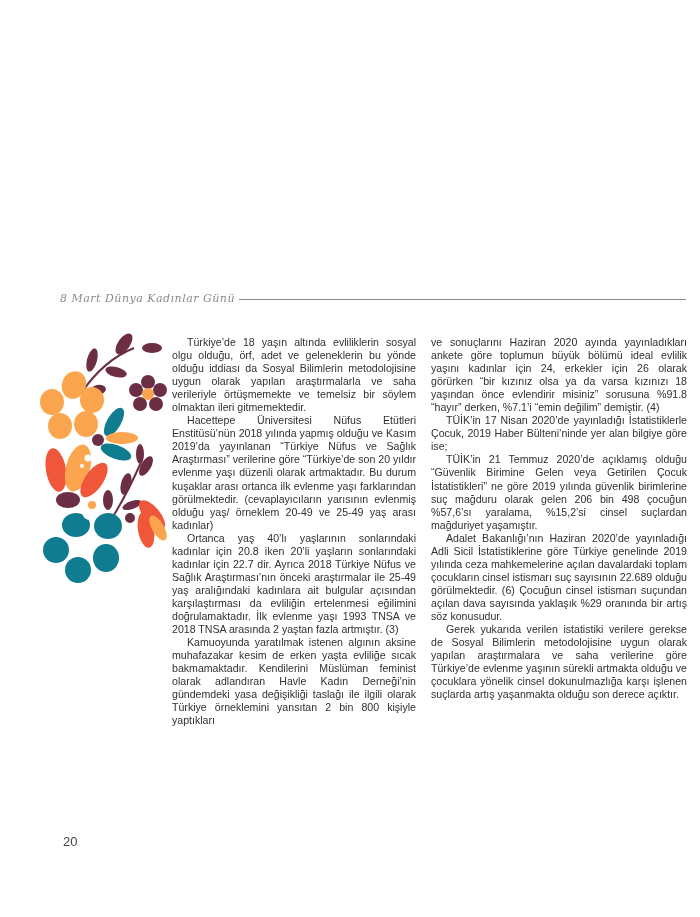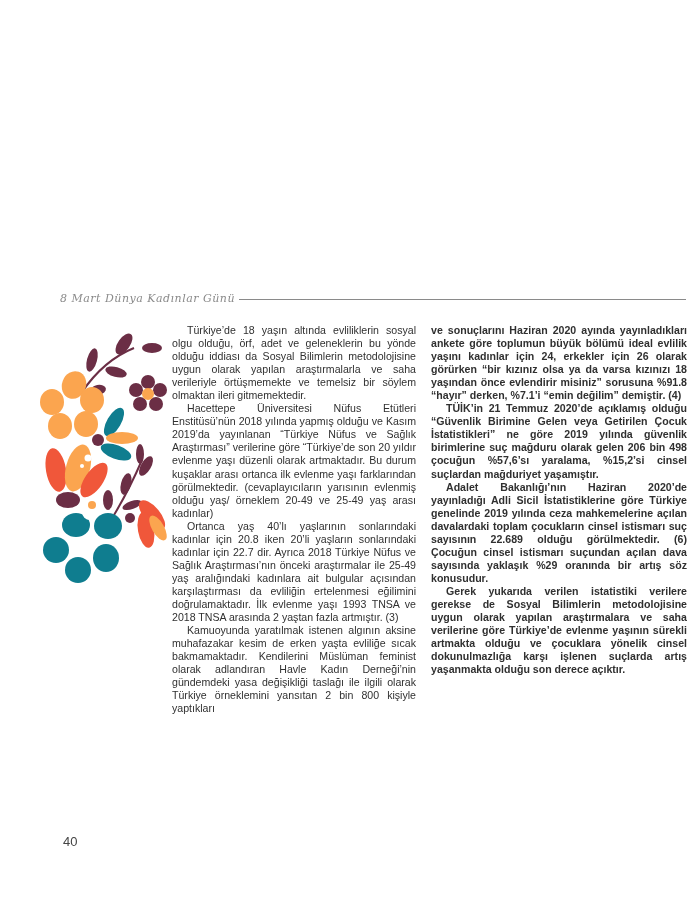--- a/index.html
+++ b/index.html
@@ -1,23 +1,23 @@
 <!DOCTYPE html>
 <html><head>
 <meta charset="utf-8">
 <style>
   html, body { margin:0; padding:0; background:#ffffff; }
   body { width:700px; height:917px; position:relative; overflow:hidden; font-family:"Liberation Sans", sans-serif; color:#2a2a2a; }
   .header { position:absolute; top:288px; left:60px; right:14px; height:20px; display:flex; align-items:center; }
   .header-title { font-family:"DejaVu Serif", serif; font-style:italic; font-size:11px; color:#8a8a8a; letter-spacing:0.5px; white-space:nowrap; padding-right:4px; }
   .header-rule { flex:1; height:1px; background:#8a8a8a; margin-top:2px; }
   .floral { position:absolute; left:34px; top:330px; width:140px; height:260px; }
-  .col { position:absolute; top:324px; font-size:10.6px; line-height:13.05px; color:#303030; }
+  .col { position:absolute; top:336px; font-size:10.6px; line-height:13.05px; color:#303030; }
   .col-left { left:172px; width:244px; }
-  .col-right { left:431px; width:256px;font-weight:bold; }
+  .col-right { left:431px; width:256px; }
   .col p { margin:0; text-align:justify; hyphens:manual; }
   .col p.indent { text-indent:15px; }
   .page-number { position:absolute; left:63px; top:834px; font-size:13px; color:#444; }
 </style>
 </head>
 <body>
 
 <div class="header">
   <span class="header-title">8 Mart Dünya Kadınlar Günü</span>
   <span class="header-rule"></span>
@@ -99,18 +99,19 @@
 
 <div class="col col-left">
   <p class="indent">Türkiye’de 18 yaşın altında evliliklerin sosyal olgu olduğu, örf, adet ve geleneklerin bu yönde olduğu iddiası da Sosyal Bilimlerin metodolojisine uygun olarak yapılan araştırmalarla ve saha verileriyle örtüşmemekte ve temelsiz bir söylem olmaktan ileri gitmemektedir.</p>
   <p class="indent">Hacettepe Üniversitesi Nüfus Etütleri Enstitüsü’nün 2018 yılında yapmış olduğu ve Kasım 2019’da yayınlanan “Türkiye Nüfus ve Sağlık Araştırması” verilerine göre “Türkiye’de son 20 yıldır evlenme yaşı düzenli olarak artmaktadır. Bu durum kuşaklar arası ortanca ilk evlenme yaşı farklarından görülmektedir. (cevaplayıcıların yarısının evlenmiş olduğu yaş/ örneklem 20-49 ve 25-49 yaş arası kadınlar)</p>
   <p class="indent">Ortanca yaş 40’lı yaşlarının sonlarındaki kadınlar için 20.8 iken 20’li yaşların sonlarındaki kadınlar için 22.7 dir. Ayrıca 2018 Türkiye Nüfus ve Sağlık Araştırması’nın önceki araştırmalar ile 25-49 yaş aralığındaki kadınlara ait bulgular açısından karşılaştırması da evliliğin ertelenmesi eğilimini doğrulamaktadır. İlk evlenme yaşı 1993 TNSA ve 2018 TNSA arasında 2 yaştan fazla artmıştır. (3)</p>
   <p class="indent">Kamuoyunda yaratılmak istenen algının aksine muhafazakar kesim de erken yaşta evliliğe sıcak bakmamaktadır. Kendilerini Müslüman feminist olarak adlandıran Havle Kadın Derneği’nin gündemdeki yasa değişikliği taslağı ile ilgili olarak Türkiye örneklemini yansıtan 2 bin 800 kişiyle yaptıkları</p>
 </div>
 
 <div class="col col-right">
   <p>ve sonuçlarını Haziran 2020 ayında yayınladıkları ankete göre toplumun büyük bölümü ideal evlilik yaşını kadınlar için 24, erkekler için 26 olarak görürken “bir kızınız olsa ya da varsa kızınızı 18 yaşından önce evlendirir misiniz” sorusuna %91.8 “hayır” derken, %7.1’i “emin değilim” demiştir. (4)</p>
+  <p class="indent">TÜİK’in 17 Nisan 2020’de yayınladığı İstatistiklerle Çocuk, 2019 Haber Bülteni’ninde yer alan bilgiye göre ise;</p>
   <p class="indent">TÜİK’in 21 Temmuz 2020’de açıklamış olduğu “Güvenlik Birimine Gelen veya Getirilen Çocuk İstatistikleri” ne göre 2019 yılında güvenlik birimlerine suç mağduru olarak gelen 206 bin 498 çocuğun %57,6’sı yaralama, %15,2’si cinsel suçlardan mağduriyet yaşamıştır.</p>
   <p class="indent">Adalet Bakanlığı’nın Haziran 2020’de yayınladığı Adli Sicil İstatistiklerine göre Türkiye genelinde 2019 yılında ceza mahkemelerine açılan davalardaki toplam çocukların cinsel istismarı suç sayısının 22.689 olduğu görülmektedir. (6) Çocuğun cinsel istismarı suçundan açılan dava sayısında yaklaşık %29 oranında bir artış söz konusudur.</p>
   <p class="indent">Gerek yukarıda verilen istatistiki verilere gerekse de Sosyal Bilimlerin metodolojisine uygun olarak yapılan araştırmalara ve saha verilerine göre Türkiye’de evlenme yaşının sürekli artmakta olduğu ve çocuklara yönelik cinsel dokunulmazlığa karşı işlenen suçlarda artış yaşanmakta olduğu son derece açıktır.</p>
 </div>
 
-<div class="page-number">40</div>
+<div class="page-number">20</div>
 
 </body></html>

